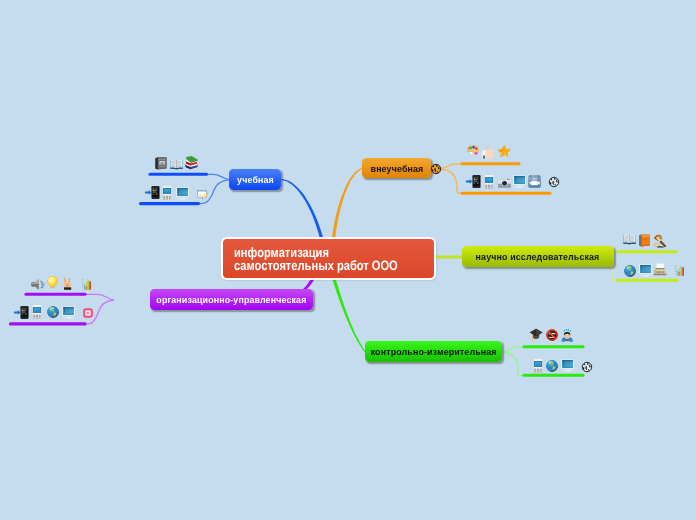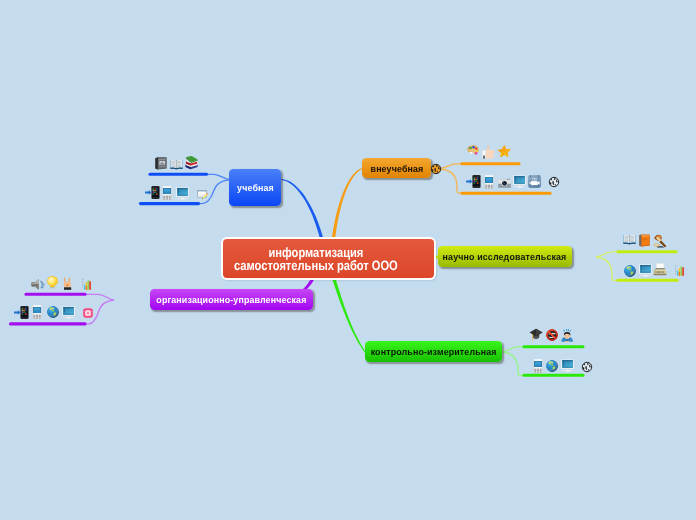--- a/index.html
+++ b/index.html
@@ -10,39 +10,39 @@
   #links{position:absolute;left:0;top:0;width:696px;height:520px;}
   .node{position:absolute;box-sizing:border-box;}
   .lbl{font-weight:bold;white-space:nowrap;display:block;transform-origin:left center;
        -webkit-font-smoothing:antialiased;text-rendering:geometricPrecision;opacity:.9999;}
   .bnode .lbl{transform-origin:center center;}
 
   
   #central{left:221px;top:236.5px;width:215px;height:43.5px;border-radius:6px;
            background:linear-gradient(180deg,#e4593c 0%,#dc4629 100%);
            border:2.5px solid #fff;
-           box-shadow:1px 1px 1.5px rgba(70,90,110,.14);text-align:center;}
+           box-shadow:1px 1px 1.5px rgba(70,90,110,.14);}
   #central .ct{position:absolute;left:11px;top:7.5px;color:#fff;font-weight:bold;
                font-size:13.5px;line-height:13px;}
   #central .ct .lbl{transform:scaleX(.824);}
 
   
   .bnode{border-radius:4.5px;display:flex;align-items:center;justify-content:center;
          box-shadow:1.5px 1.5px 1.5px rgba(60,52,40,.45);}
   .bnode .lbl{font-size:9.4px;letter-spacing:0.15px;}
 
-  #n-uch{left:229px;top:169px;width:52px;height:37px;
+  #n-uch{left:229px;top:169px;width:52px;height:21px;
          background:linear-gradient(180deg,#4a80f7 0%,#0a46f6 100%);}
   #n-uch .lbl{color:#fff;transform:scaleX(0.945);}
 
   #n-vne{left:362px;top:158px;width:69px;height:20px;
          background:linear-gradient(180deg,#f4a82f 0%,#e08303 100%);}
   #n-vne .lbl{color:#1a1206;transform:scaleX(0.945);}
 
-  #n-nau{left:438px;top:246px;width:134px;height:21px;
+  #n-nau{left:462px;top:246px;width:152px;height:21px;
          background:linear-gradient(180deg,#d0ec10 0%,#99b900 100%);}
   #n-nau .lbl{color:#16190a;transform:scaleX(0.945);}
 
   #n-org{left:114px;top:289px;width:163px;height:21px;
          background:linear-gradient(180deg,#c747f5 0%,#a204f2 100%);margin-left:36px;}
   #n-org .lbl{color:#fff;transform:scaleX(0.945);}
 
   #n-kon{left:365px;top:341px;width:137px;height:21px;
          background:linear-gradient(180deg,#39f61c 0%,#17bf00 100%);}
   #n-kon .lbl{color:#0b1a06;transform:scaleX(0.945);}

